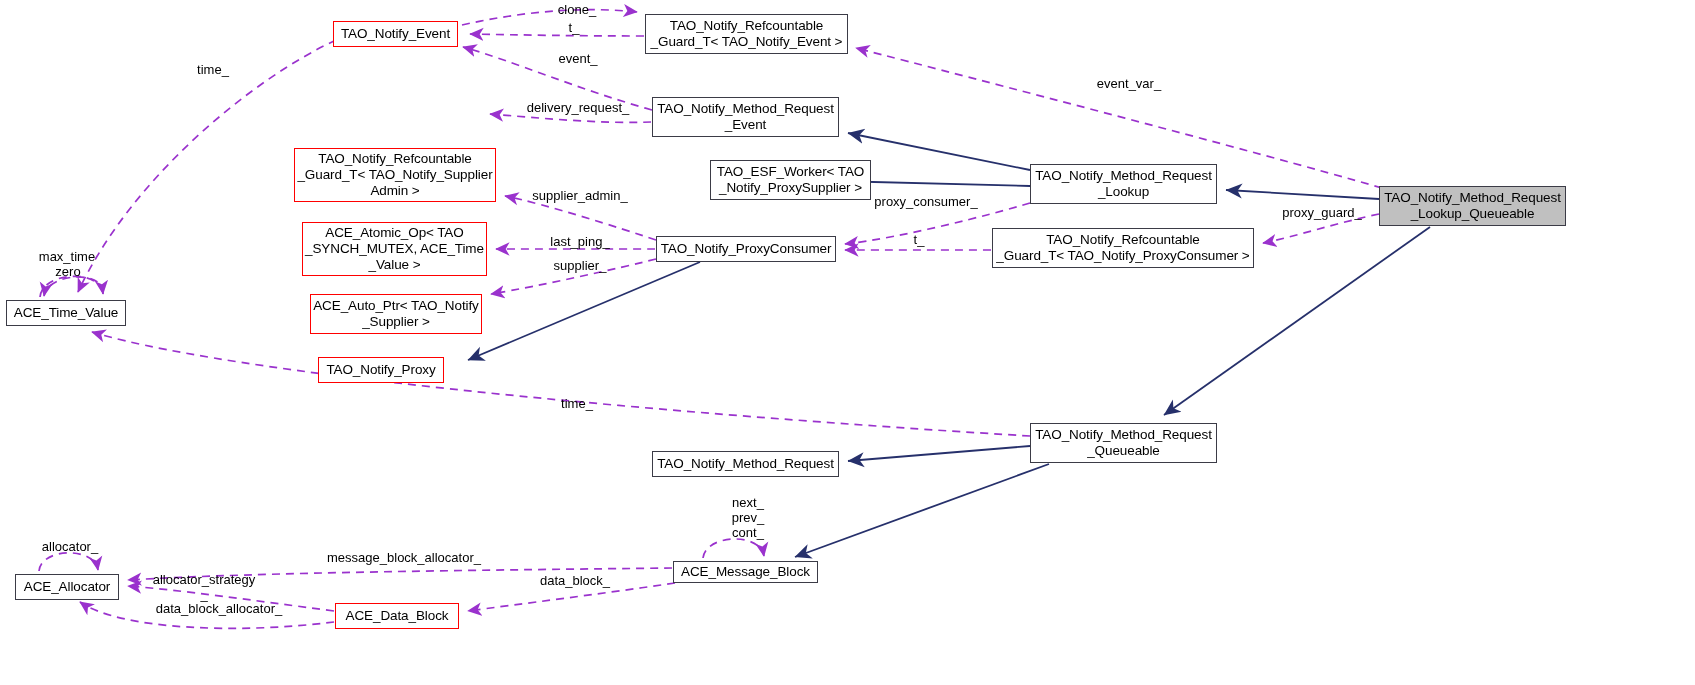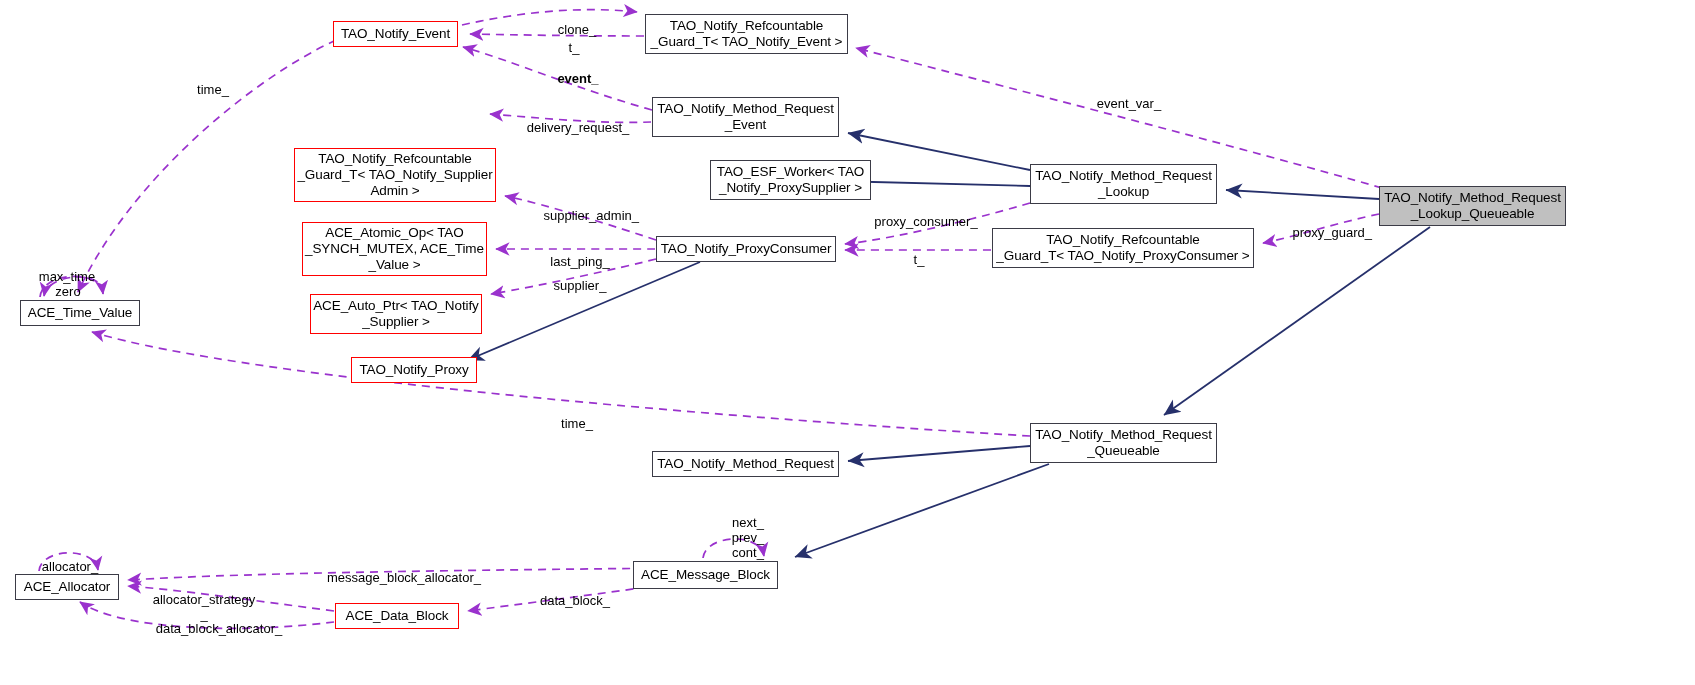--- a/index.html
+++ b/index.html
@@ -32,21 +32,20 @@
   .node.current{border:1.6px solid #3b3b46;background:#c0c0c0;}
   .elabel{
     position:absolute;
     font-size:13px;
     line-height:15px;
     color:#000000;
     white-space:pre-line;
     text-align:center;
     z-index:4;
     background:transparent;
-    margin-top:20px;
   }
 </style>
 </head>
 <body>
 
 <div id="canvas">
 
   <svg id="edges" viewBox="0 0 1695 685" xmlns="http://www.w3.org/2000/svg">
     <defs>
       <marker id="uarrow" markerWidth="9" markerHeight="9" refX="8" refY="4.5" orient="auto" markerUnits="strokeWidth">
@@ -132,40 +131,40 @@
   <div class="node black" style="left:1030px;top:164px;width:187px;height:40px;">TAO_Notify_Method_Request
 _Lookup</div>
   <div class="node current" style="left:1379px;top:186px;width:187px;height:40px;">TAO_Notify_Method_Request
 _Lookup_Queueable</div>
   <div class="node red" style="left:302px;top:222px;width:185px;height:54px;">ACE_Atomic_Op&lt; TAO
 _SYNCH_MUTEX, ACE_Time
 _Value &gt;</div>
   <div class="node black" style="left:656px;top:236px;width:180px;height:26px;">TAO_Notify_ProxyConsumer</div>
   <div class="node black" style="left:992px;top:228px;width:262px;height:40px;">TAO_Notify_Refcountable
 _Guard_T&lt; TAO_Notify_ProxyConsumer &gt;</div>
-  <div class="node black" style="left:6px;top:300px;width:120px;height:26px;margin-left:14px;">ACE_Time_Value</div>
+  <div class="node black" style="left:6px;top:300px;width:120px;height:26px;">ACE_Time_Value</div>
   <div class="node red" style="left:310px;top:294px;width:172px;height:40px;">ACE_Auto_Ptr&lt; TAO_Notify
 _Supplier &gt;</div>
-  <div class="node red" style="left:351px;top:357px;width:126px;height:26px;">TAO_Notify_Proxy</div>
+  <div class="node red" style="left:318px;top:357px;width:126px;height:26px;">TAO_Notify_Proxy</div>
   <div class="node black" style="left:1030px;top:423px;width:187px;height:40px;">TAO_Notify_Method_Request
 _Queueable</div>
   <div class="node black" style="left:652px;top:451px;width:187px;height:26px;">TAO_Notify_Method_Request</div>
-  <div class="node black" style="left:633px;top:561px;width:145px;height:28px;">ACE_Message_Block</div>
+  <div class="node black" style="left:673px;top:561px;width:145px;height:22px;">ACE_Message_Block</div>
   <div class="node black" style="left:15px;top:574px;width:104px;height:26px;">ACE_Allocator</div>
   <div class="node red" style="left:335px;top:603px;width:124px;height:26px;">ACE_Data_Block</div>
 
   <div class="elabel" style="left:547px;top:2px;width:60px;">clone_</div>
   <div class="elabel" style="left:559px;top:20px;width:30px;">t_</div>
-  <div class="elabel" style="left:548px;top:51px;width:60px;font-weight:bold;">event_</div>
+  <div class="elabel" style="left:548px;top:51px;width:60px;">event_</div>
   <div class="elabel" style="left:186px;top:62px;width:54px;">time_</div>
   <div class="elabel" style="left:1087px;top:76px;width:84px;">event_var_</div>
   <div class="elabel" style="left:513px;top:100px;width:130px;">delivery_request_</div>
-  <div class="elabel" style="left:521px;top:188px;width:118px;text-align:right;">supplier_admin_</div>
+  <div class="elabel" style="left:521px;top:188px;width:118px;">supplier_admin_</div>
   <div class="elabel" style="left:863px;top:194px;width:126px;">proxy_consumer_</div>
-  <div class="elabel" style="left:1272px;top:205px;width:100px;text-align:right;">proxy_guard_</div>
+  <div class="elabel" style="left:1272px;top:205px;width:100px;">proxy_guard_</div>
   <div class="elabel" style="left:540px;top:234px;width:80px;">last_ping_</div>
   <div class="elabel" style="left:906px;top:232px;width:26px;">t_</div>
   <div class="elabel" style="left:543px;top:258px;width:74px;">supplier_</div>
   <div class="elabel" style="left:31px;top:249px;width:72px;">max_time</div>
   <div class="elabel" style="left:47px;top:264px;width:42px;">zero</div>
   <div class="elabel" style="left:550px;top:396px;width:54px;">time_</div>
   <div class="elabel" style="left:724px;top:495px;width:48px;">next_</div>
   <div class="elabel" style="left:724px;top:510px;width:48px;">prev_</div>
   <div class="elabel" style="left:724px;top:525px;width:48px;">cont_</div>
   <div class="elabel" style="left:32px;top:539px;width:76px;">allocator_</div>

